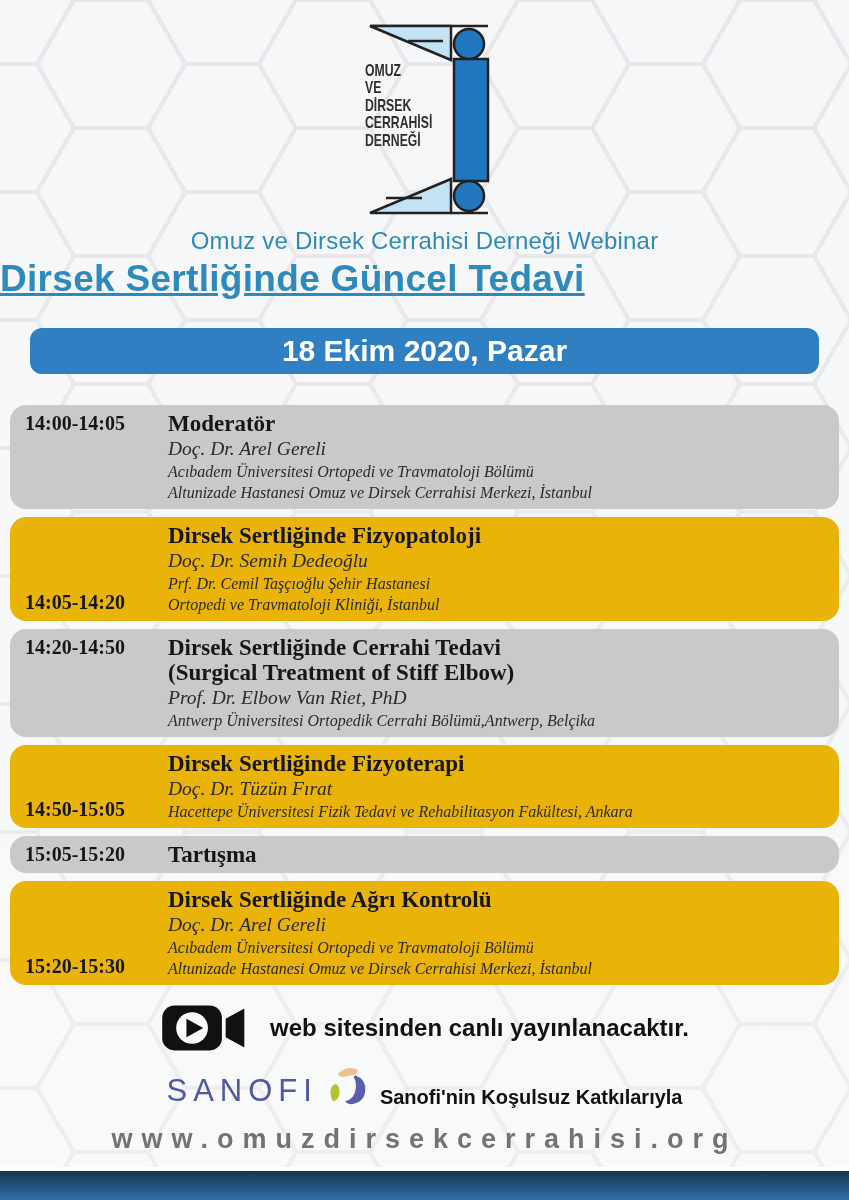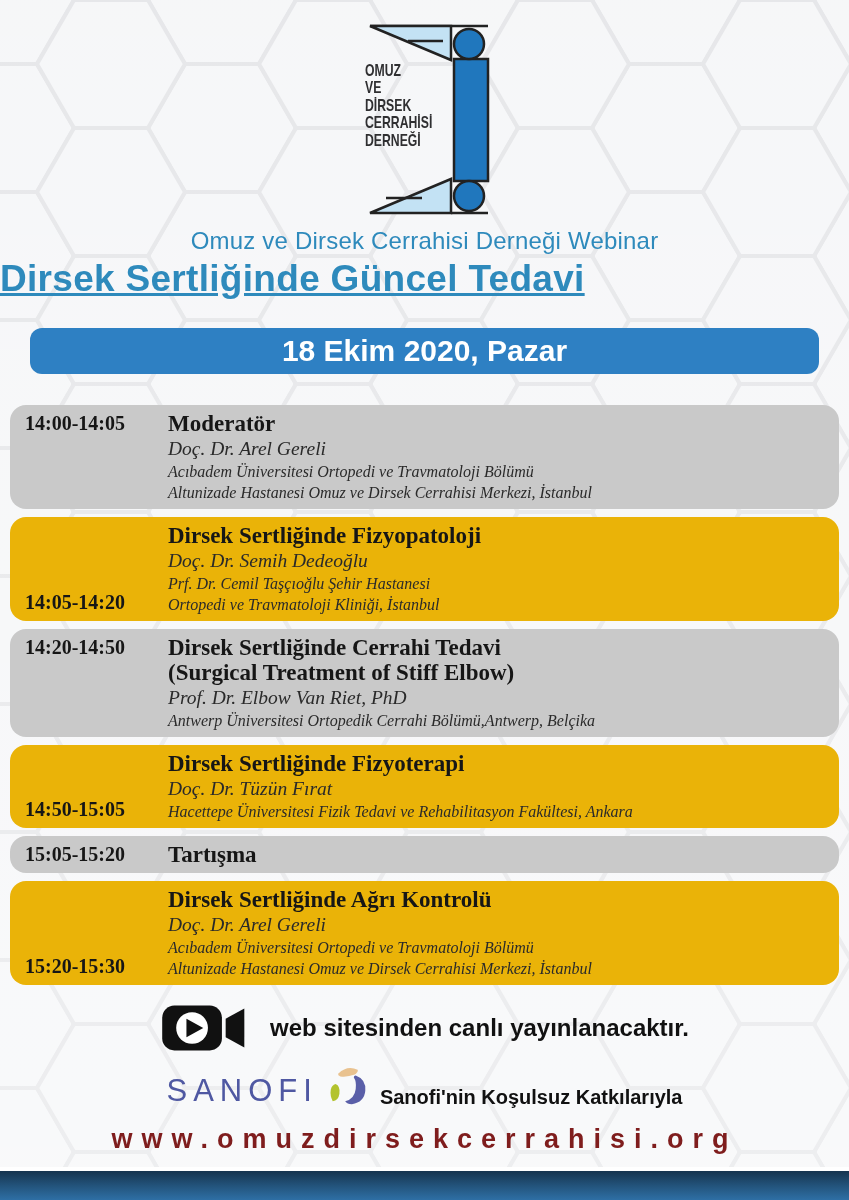--- a/index.html
+++ b/index.html
@@ -44,21 +44,21 @@
 
   
   .live{position:absolute;top:1000px;left:0;width:100%;display:flex;
     align-items:center;justify-content:center;gap:16px;}
   .live-text{font-size:24px;font-weight:bold;color:#111;}
   .sanofi{position:absolute;top:1063px;left:0;width:100%;display:flex;
     align-items:flex-end;justify-content:center;gap:8px;}
   .sanofi-wordmark{font-size:31px;color:#4f58a2;letter-spacing:6px;font-weight:normal;}
   .sanofi-note{font-size:20px;font-weight:bold;color:#111;}
   .url{position:absolute;top:1124px;left:0;width:100%;text-align:center;
-    font-size:27px;font-weight:bold;color:#7f1d1d;letter-spacing:9px;}
+    font-size:27px;font-weight:bold;color:#737373;letter-spacing:9px;}
   .bottombar{position:absolute;left:0;bottom:0;width:100%;height:29px;
     border-top:4px solid #ffffff;
     background:linear-gradient(180deg,#16344f 0%,#24567f 55%,#2e6fa5 100%);}
 </style>
 </head>
 <body>
 
 <div class="page">
 
   <svg class="bg-hex" width="849" height="1200" xmlns="http://www.w3.org/2000/svg">

